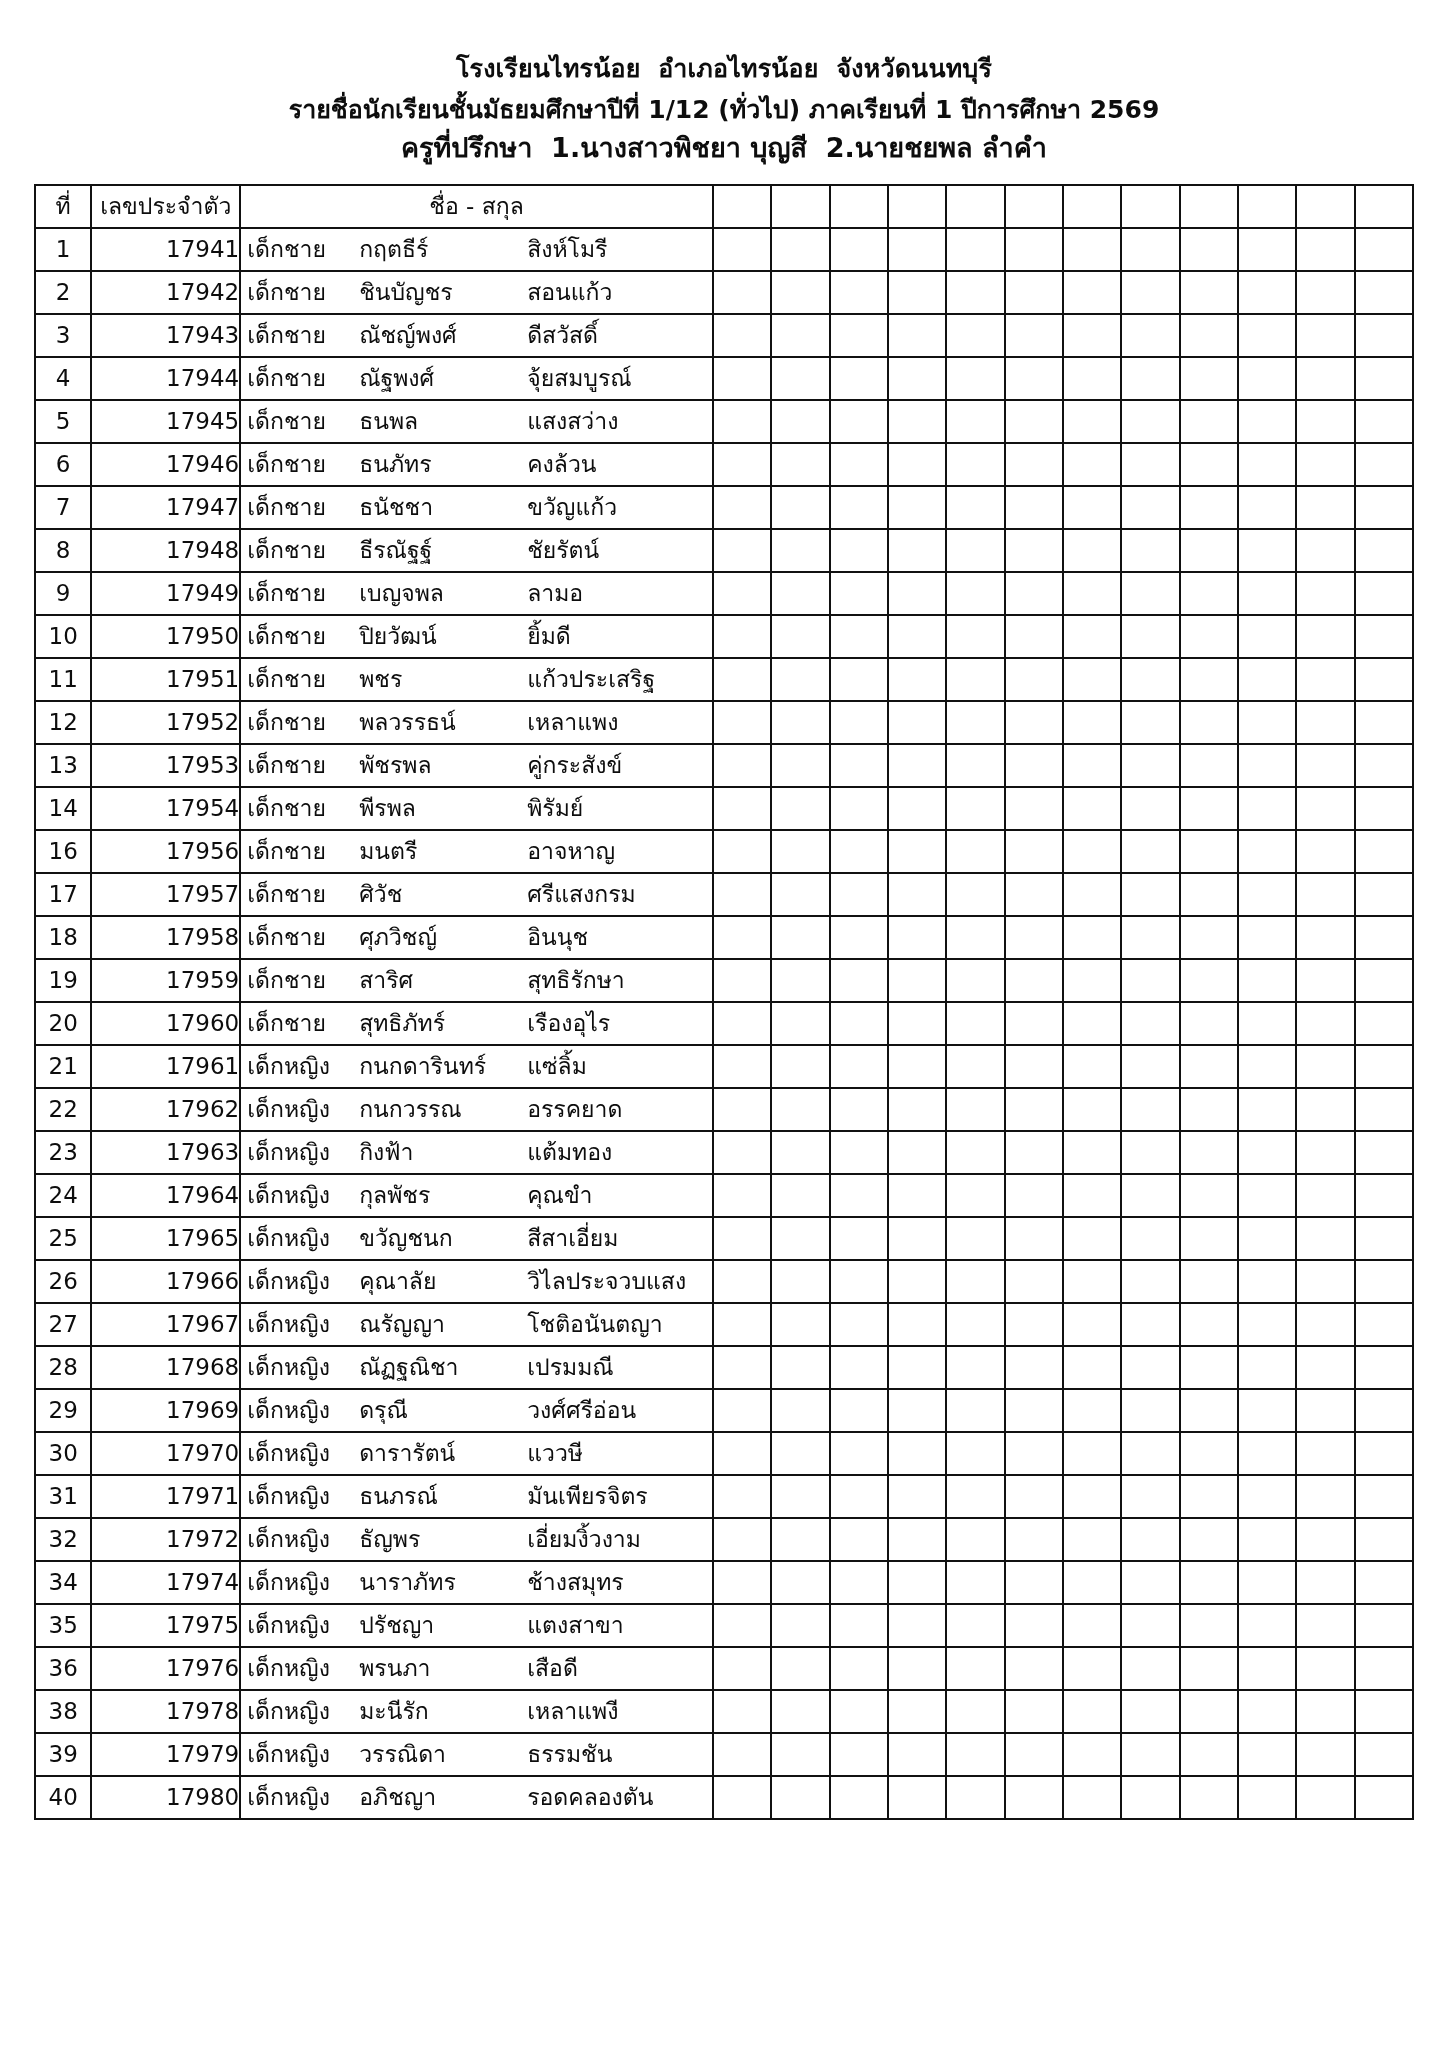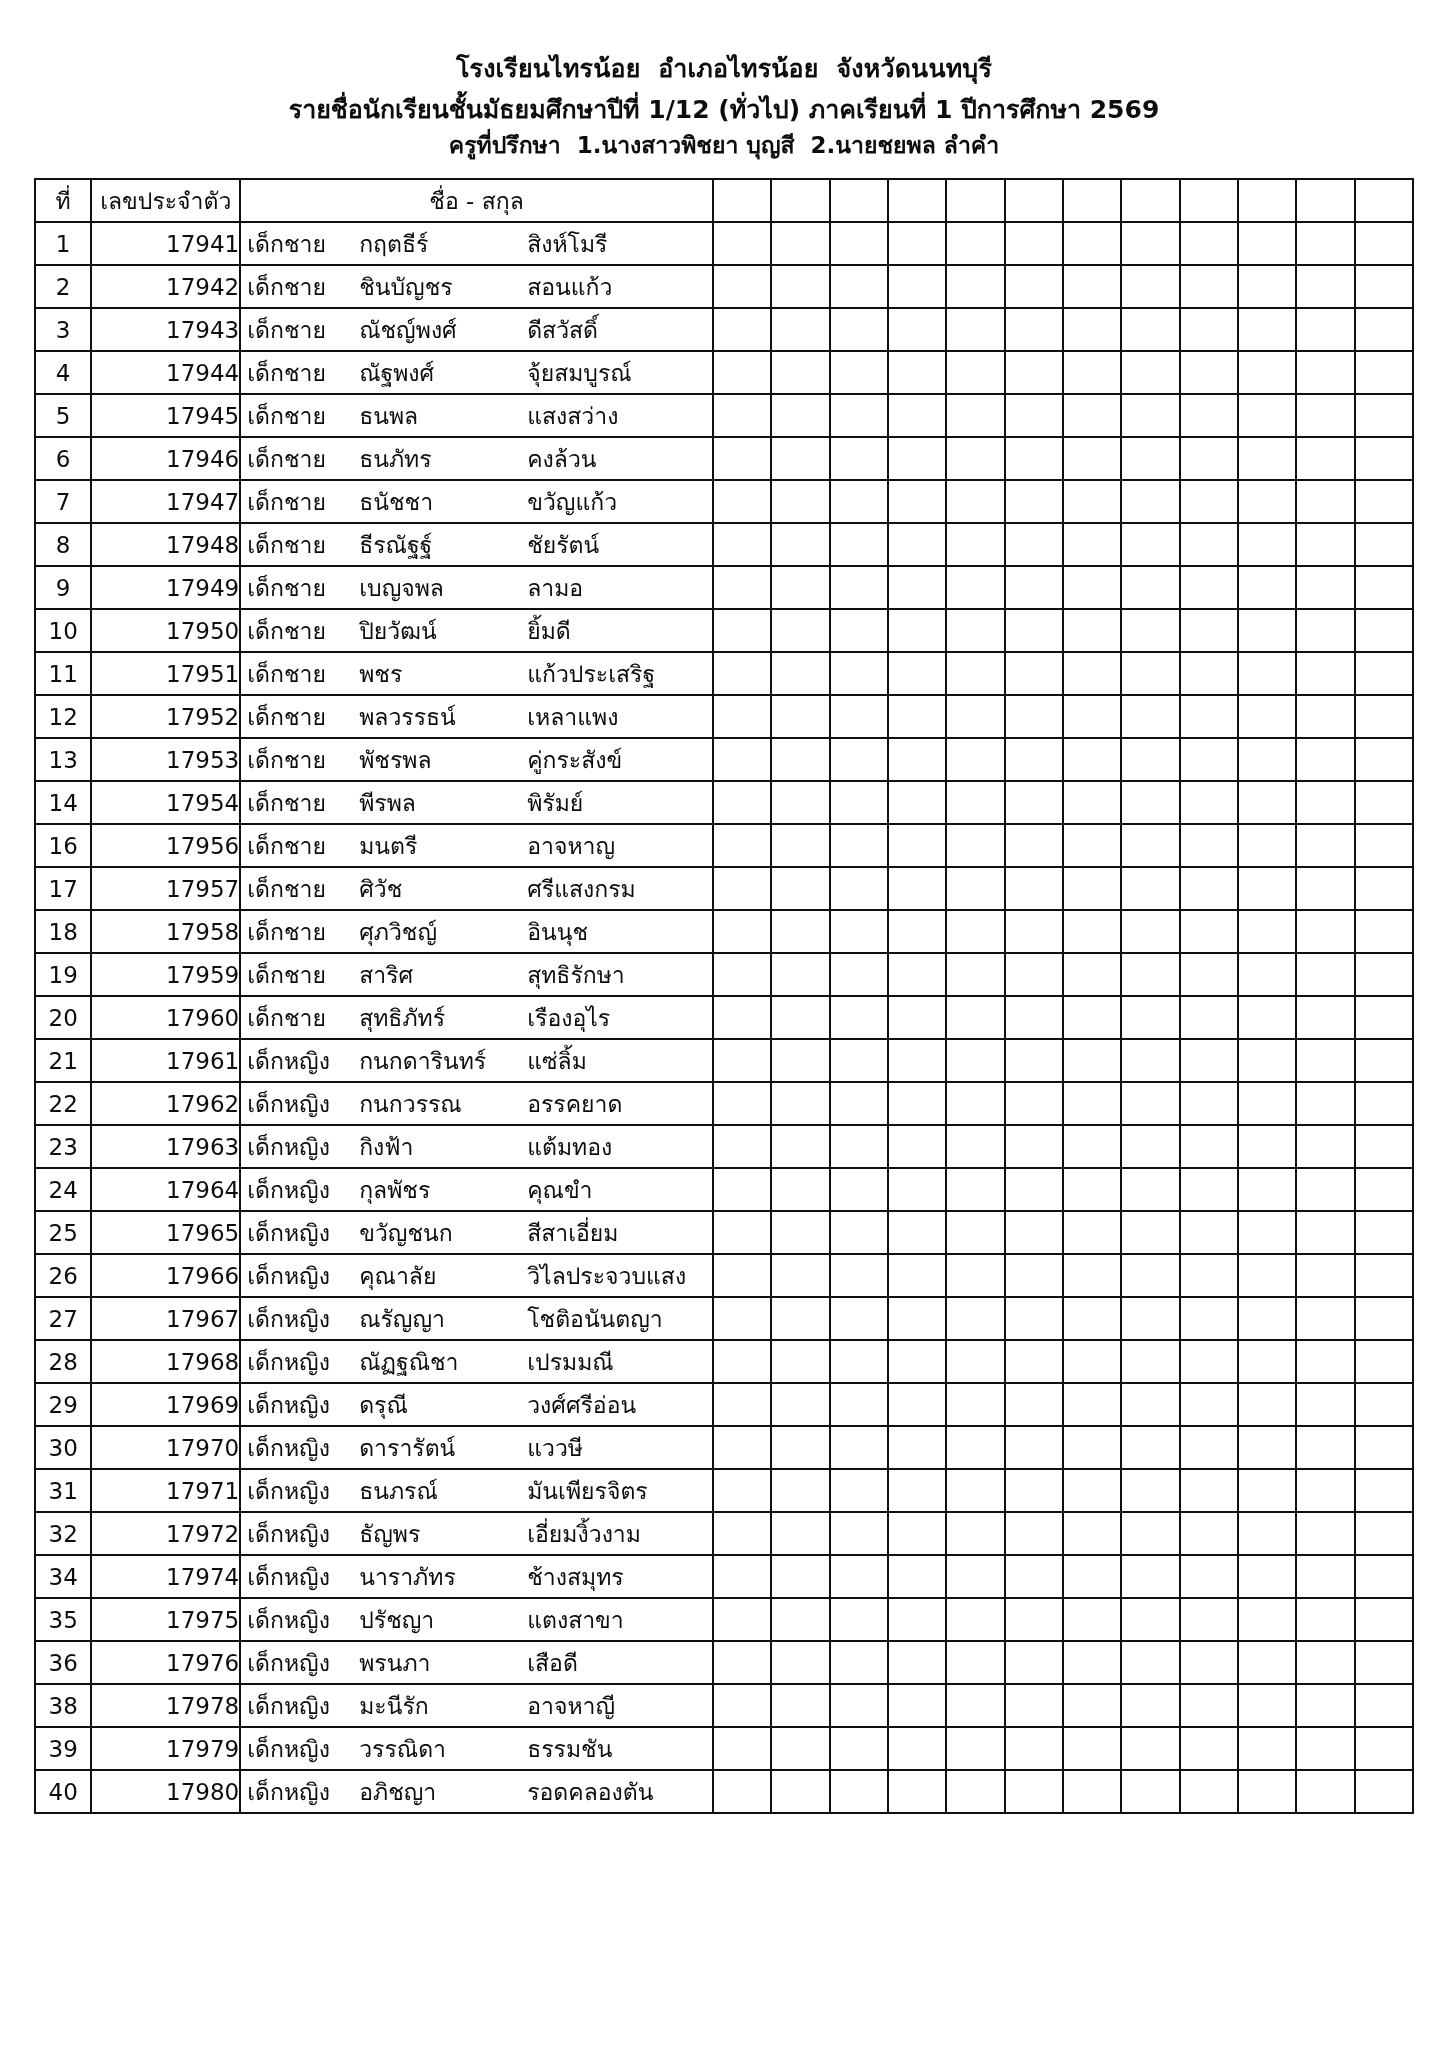--- a/index.html
+++ b/index.html
@@ -35,21 +35,21 @@
     letter-spacing: 0.2px;
     white-space: pre;
   }
   .hdr-line-2 {
     font-size: 25px;
     font-weight: 700;
     margin-top: 8px;
     white-space: pre;
   }
   .hdr-line-3 {
-    font-size: 23px;
+    font-size: 27px;
     font-weight: 700;
     margin-top: 4px;
     white-space: pre;
   }
 
   
   table.roster {
     border-collapse: collapse;
     table-layout: fixed;
     width: 1380px;
@@ -948,21 +948,21 @@
           <td class="v-blank"></td>
           <td class="v-blank"></td>
         </tr>
         <tr>
           <td class="v-no">38</td>
           <td class="v-id">17978</td>
           <td class="v-name">
             <div class="name-wrap">
               <span class="n-title">เด็กหญิง</span>
               <span class="n-first">มะนีรัก</span>
-              <span class="n-last">อาจหาญี</span>
+              <span class="n-last">เหลาแพงี</span>
             </div>
           </td>
           <td class="v-blank"></td>
           <td class="v-blank"></td>
           <td class="v-blank"></td>
           <td class="v-blank"></td>
           <td class="v-blank"></td>
           <td class="v-blank"></td>
           <td class="v-blank"></td>
           <td class="v-blank"></td>

